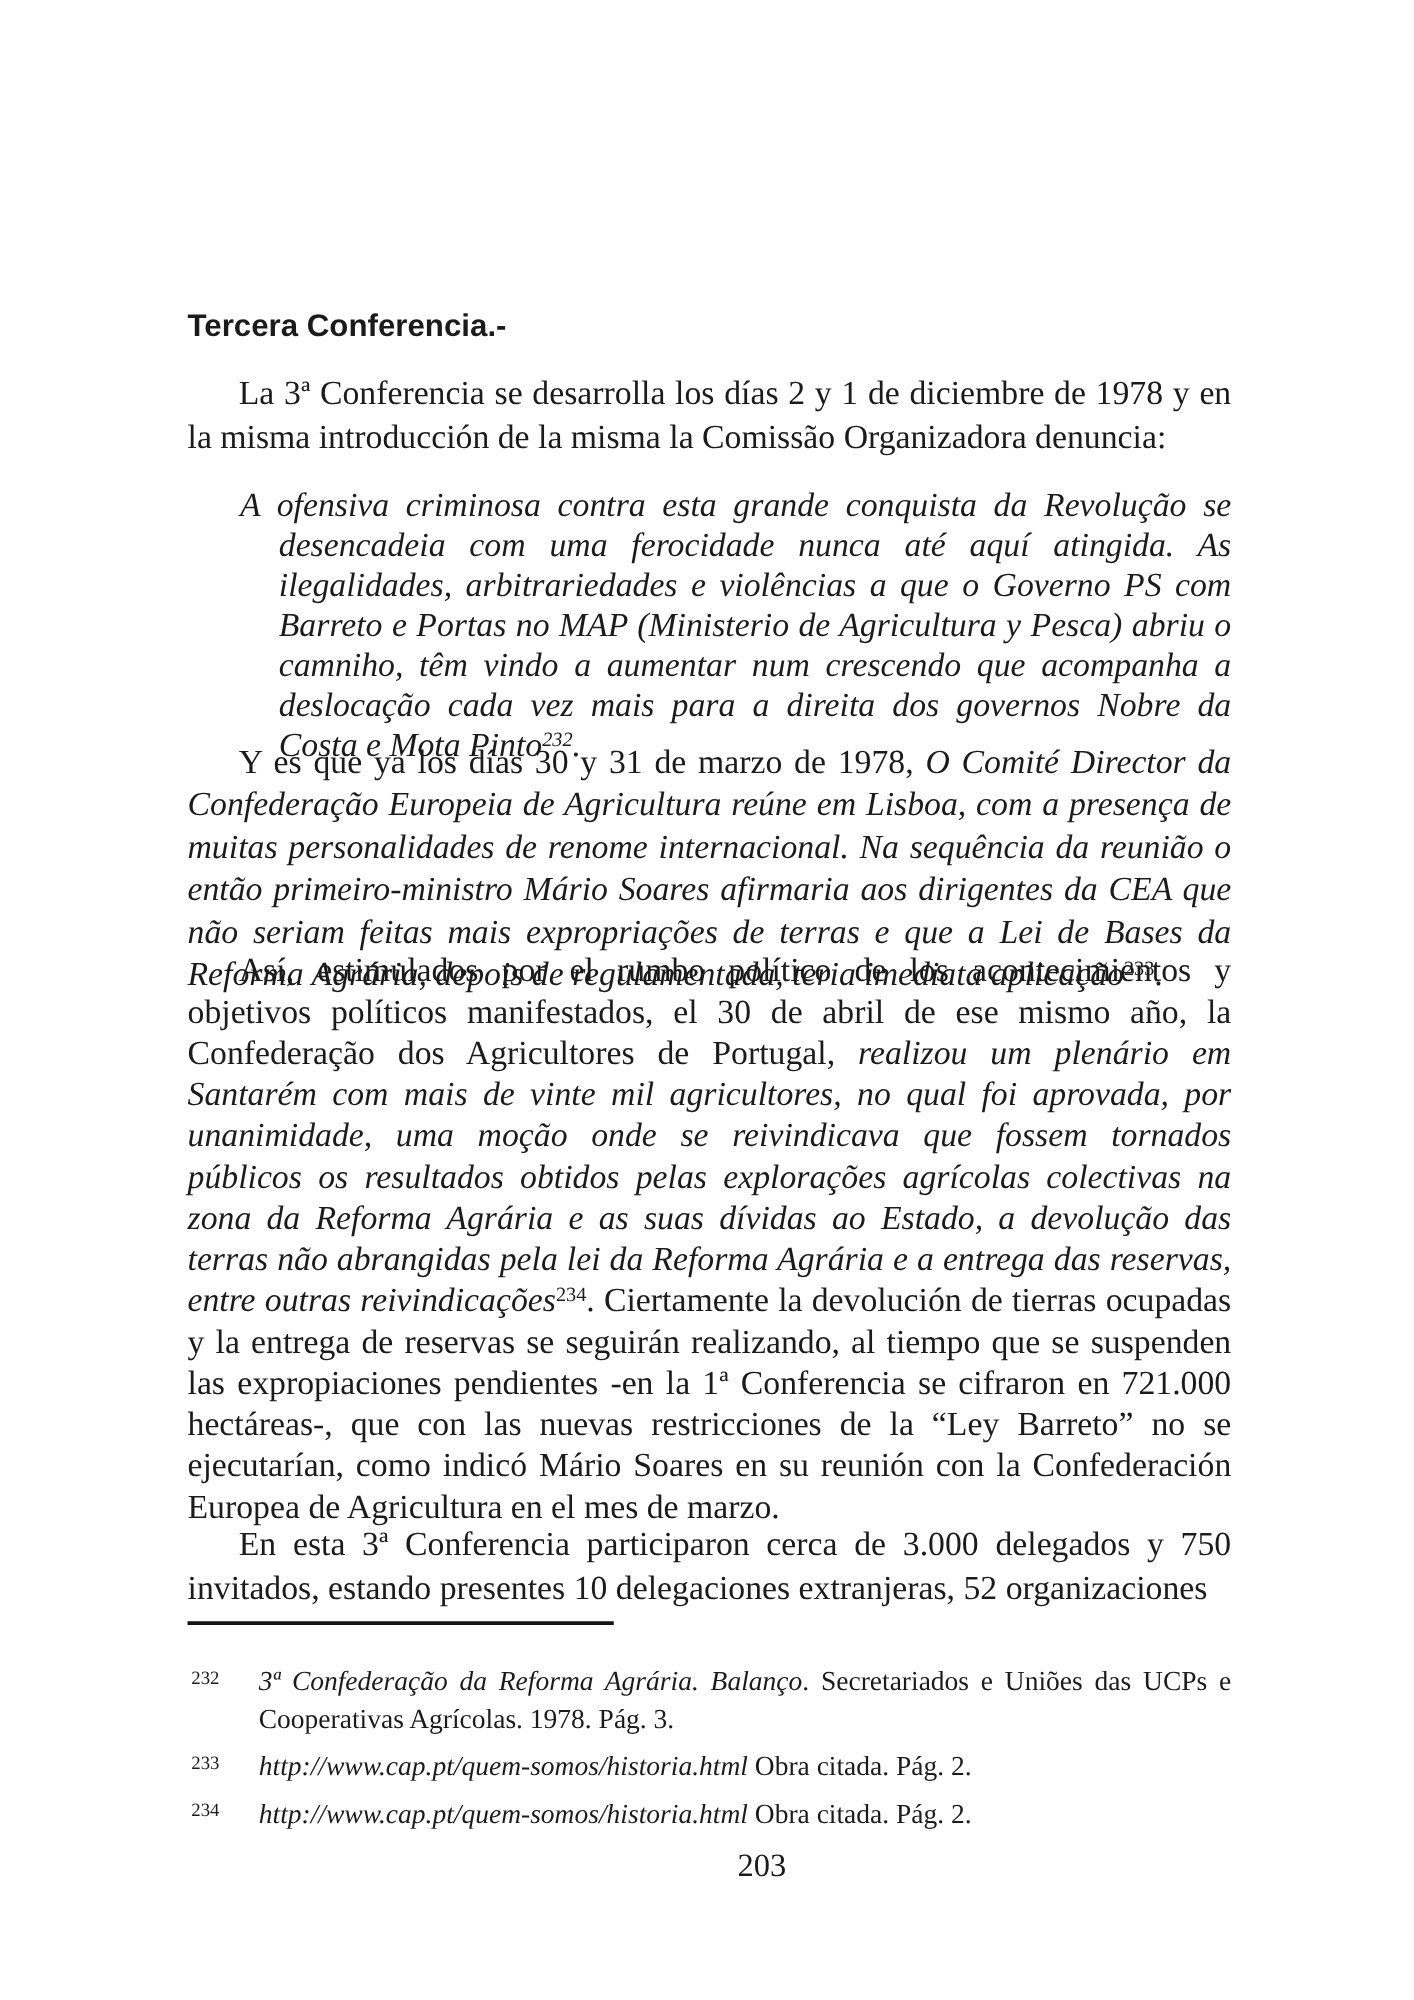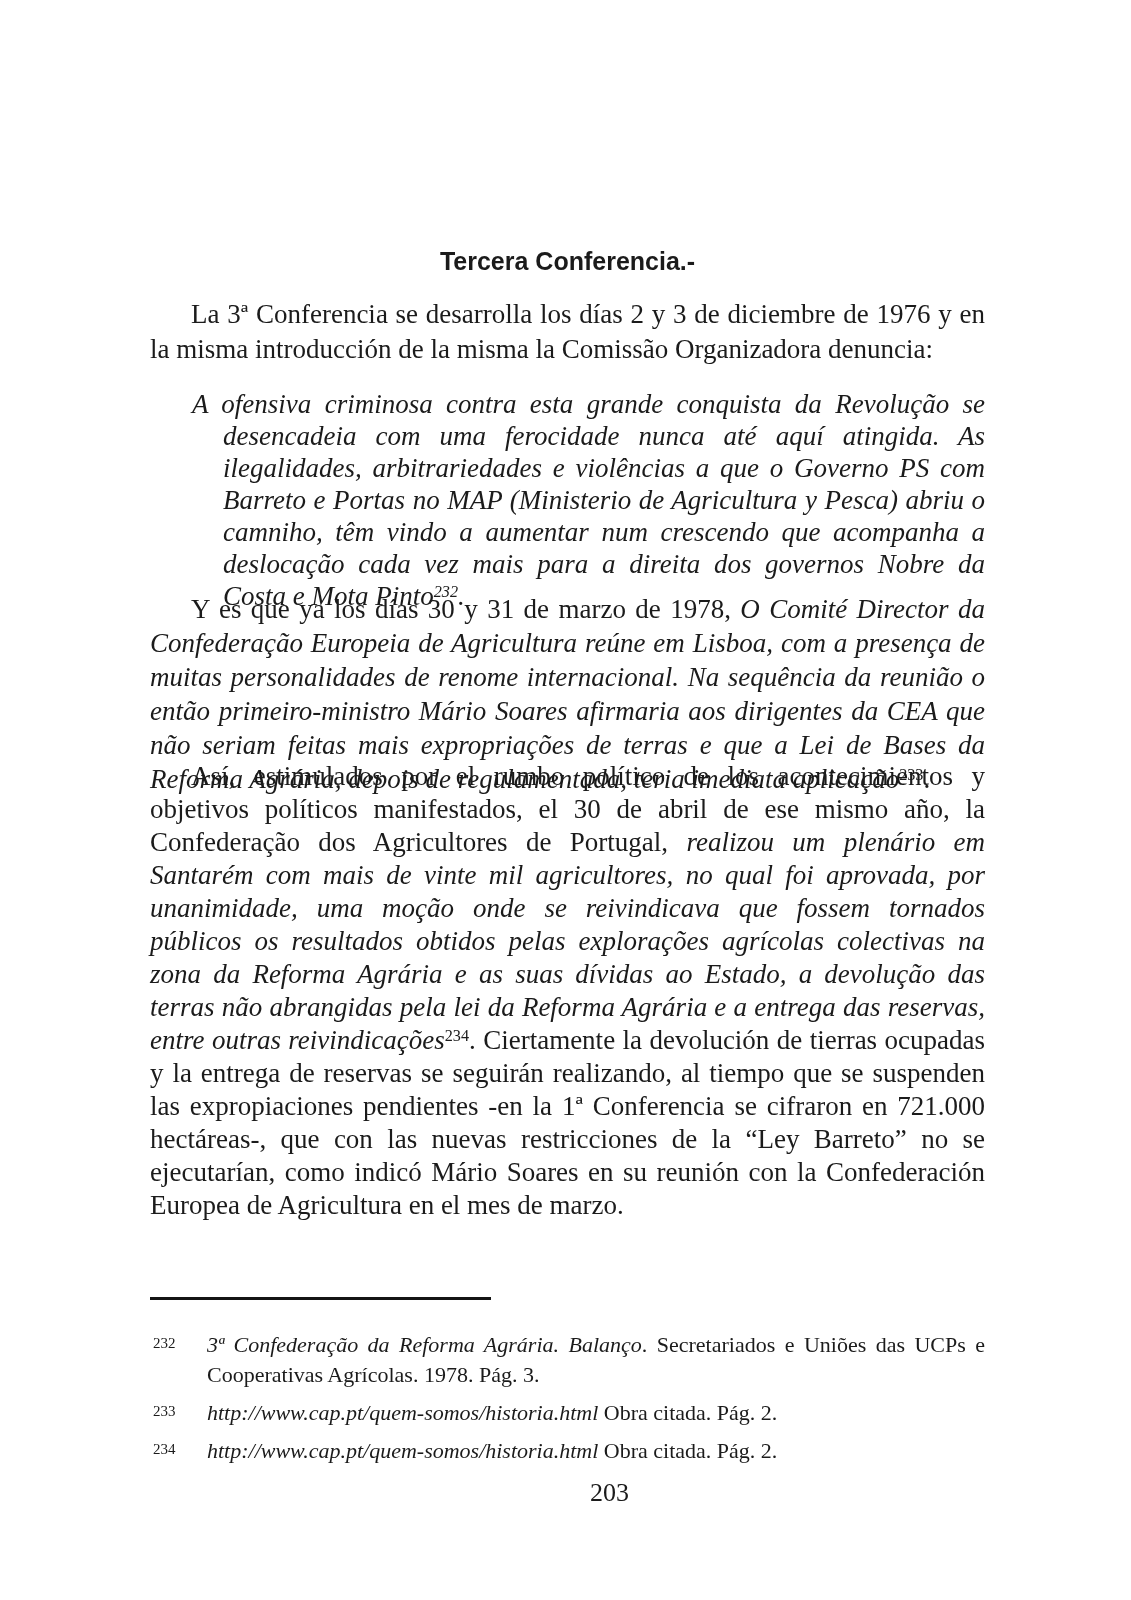--- a/index.html
+++ b/index.html
@@ -25,21 +25,20 @@
   .heading {
     position: absolute;
     left: 150px;
     width: 835px;
     margin: 0;
     font-family: "Liberation Sans", sans-serif;
     font-weight: 700;
     font-size: 25px;
     line-height: 30px;
     color: #1b1b1b;
-    text-align: center;
   }
   .quote {
     position: absolute;
     left: 223px;
     width: 762px;
     text-align: justify;
     font-size: 27px;
     line-height: 32px;
     font-style: italic;
     text-indent: -31px;
@@ -100,28 +99,29 @@
   #p5 { top: 1218px; }
 </style>
 </head>
 <body>
 
 <div class="page">
 
 
   <h2 id="h1" class="heading">Tercera Conferencia.-</h2>
 
-  <p id="p2" class="block indent"><span>La 3ª Conferencia se desarrolla los días 2 y 3 de diciembre de 1976 y en la misma introducción de la misma la Comissão Organizadora denuncia:</span></p>
+  <p id="p2" class="block indent"><span>La 3ª Conferencia se desarrolla los días 2 y 1 de diciembre de 1978 y en la misma introducción de la misma la Comissão Organizadora denuncia:</span></p>
 
   <div id="q1" class="quote"><span>A ofensiva criminosa contra esta grande conquista da Revolução se desencadeia com uma ferocidade nunca até aquí atingida. As ilegalidades, arbitrariedades e violências a que o Governo PS com Barreto e Portas no MAP (Ministerio de Agricultura y Pesca) abriu o camniho, têm vindo a aumentar num crescendo que acompanha a deslocação cada vez mais para a direita dos governos Nobre da Costa e Mota Pinto</span><sup>232</sup><span>.</span></div>
 
   <p id="p3" class="block indent"><span>Y es que ya los días 30 y 31 de marzo de 1978, </span><span class="it">O Comité Director da Confederação Europeia de Agricultura reúne em Lisboa, com a presença de muitas personalidades de renome internacional. Na sequência da reunião o então primeiro-ministro Mário Soares afirmaria aos dirigentes da CEA que não seriam feitas mais expropriações de terras e que a Lei de Bases da Reforma Agrária, depois de regulamentada, teria imediata aplicação</span><sup>233</sup><span>.</span></p>
 
   <p id="p4" class="block indent"><span>Así, estimulados por el rumbo político de los acontecimientos y objetivos políticos manifestados, el 30 de abril de ese mismo año, la Confederação dos Agricultores de Portugal, </span><span class="it">realizou um plenário em Santarém com mais de vinte mil agricultores, no qual foi aprovada, por unanimidade, uma moção onde se reivindicava que fossem tornados públicos os resultados obtidos pelas explorações agrícolas colectivas na zona da Reforma Agrária e as suas dívidas ao Estado, a devolução das terras não abrangidas pela lei da Reforma Agrária e a entrega das reservas, entre outras reivindicações</span><sup>234</sup><span>. Ciertamente la devolución de tierras ocupadas y la entrega de reservas se seguirán realizando, al tiempo que se suspenden las expropiaciones pendientes -en la 1ª Conferencia se cifraron en 721.000 hectáreas-, que con las nuevas restricciones de la “Ley Barreto” no se ejecutarían, como indicó Mário Soares en su reunión con la Confederación Europea de Agricultura en el mes de marzo.</span></p>
 
+  <p id="p5" class="block indent"><span>En esta 3ª Conferencia participaron cerca de 3.000 delegados y 750 invitados, estando presentes 10 delegaciones extranjeras, 52 organizaciones</span></p>
 
   <div class="fn-rule"></div>
 
   <div class="footnotes">
     <p class="fn">
       <span class="fn-marker">232</span>
       <span class="fn-text"><span class="it">3ª Confederação da Reforma Agrária. Balanço</span><span>. Secretariados e Uniões das UCPs e Cooperativas Agrícolas. 1978. Pág. 3.</span></span>
     </p>
     <p class="fn">
       <span class="fn-marker">233</span>

